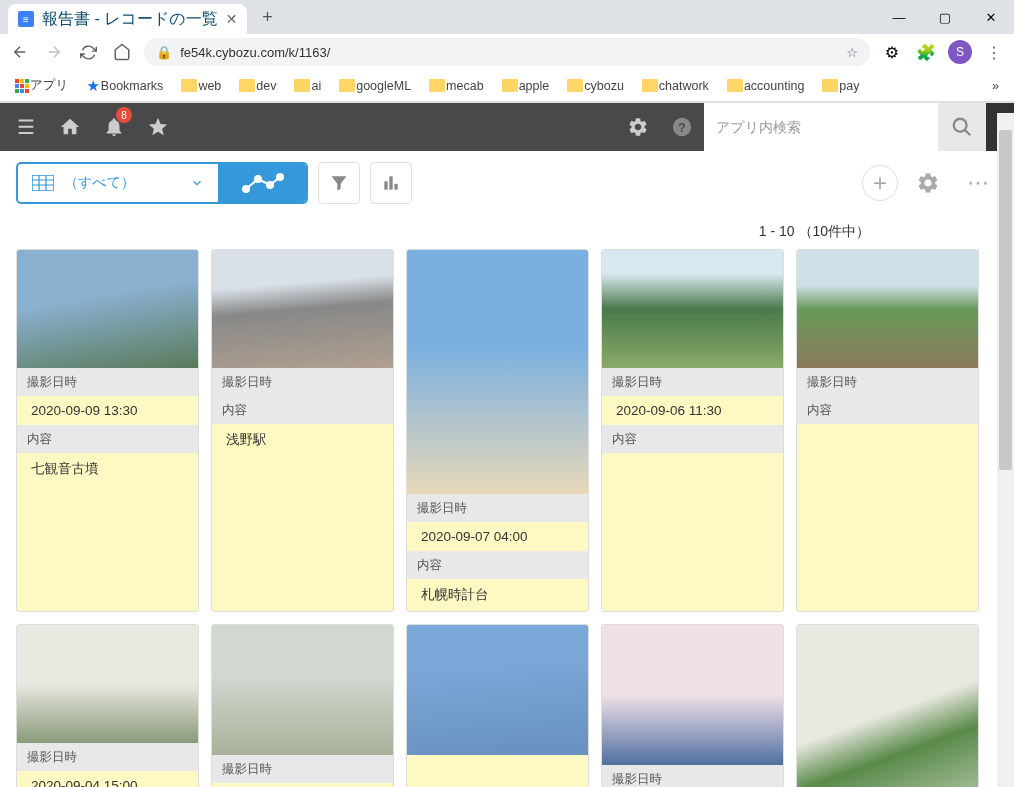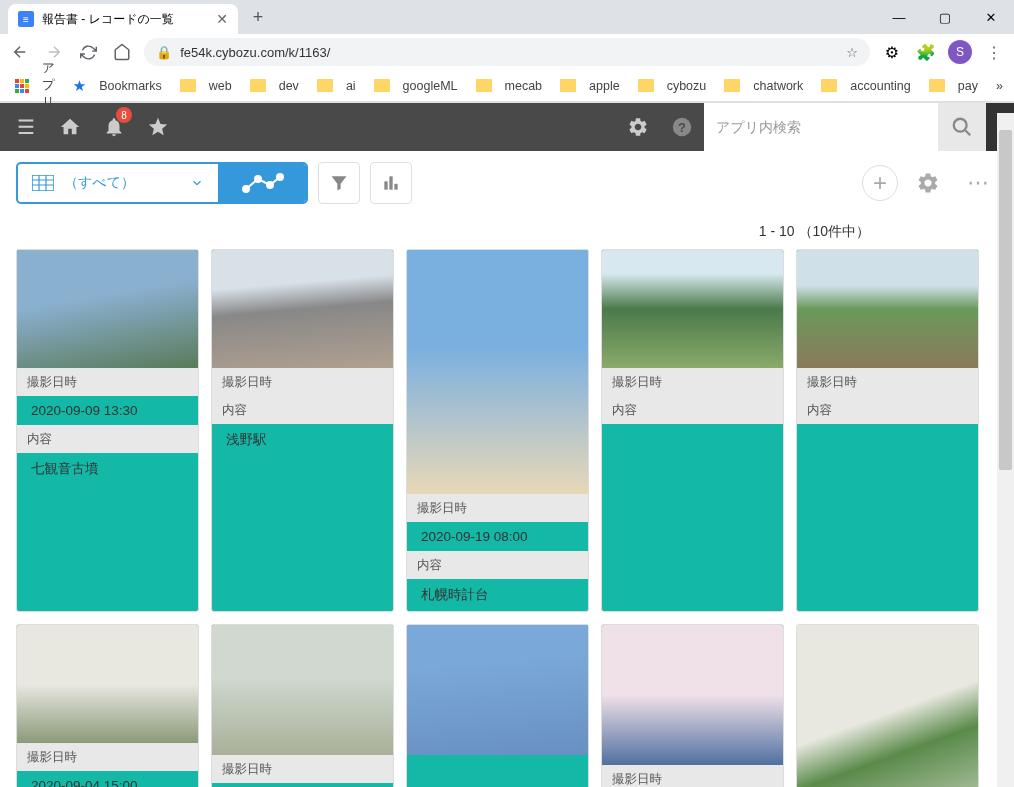--- a/index.html
+++ b/index.html
@@ -3,36 +3,36 @@
   <meta charset="utf-8">
   <style>
     * { margin: 0; padding: 0; box-sizing: border-box; font-family: "Meiryo", "Yu Gothic", sans-serif; }
     body { background: #fff; width: 1014px; height: 787px; overflow: hidden; position: relative; }
 
     
     .browser-chrome { background: #fff; border-bottom: 1px solid #e0e0e0; }
     .titlebar { height: 34px; display: flex; align-items: center; background: #dee1e6; }
     .tab { background: #fff; border-radius: 8px 8px 0 0; height: 30px; margin-top: 4px; margin-left: 8px; display: flex; align-items: center; padding: 0 10px; min-width: 230px; gap: 8px; }
     .tab-favicon { width: 16px; height: 16px; background: #3b82f6; border-radius: 2px; display: flex; align-items: center; justify-content: center; color: #fff; font-size: 10px; }
-    .tab-title { font-size: 12px; color: #000000; flex: 1; }
+    .tab-title { font-size: 16px; color: #0c4a6e; flex: 1; }
     .tab-close { font-size: 14px; color: #666; cursor: pointer; }
     .new-tab { width: 28px; height: 28px; display: flex; align-items: center; justify-content: center; font-size: 18px; color: #555; margin-left: 6px; cursor: pointer; }
     .window-controls { margin-left: auto; display: flex; }
     .win-btn { width: 46px; height: 34px; display: flex; align-items: center; justify-content: center; font-size: 13px; cursor: pointer; }
 
     .addrbar { height: 36px; display: flex; align-items: center; padding: 0 8px; gap: 10px; background: #fff; }
     .nav-icon { width: 24px; height: 24px; display: flex; align-items: center; justify-content: center; color: #5f6368; cursor: pointer; }
     .addr-field { flex: 1; height: 28px; background: #f1f3f4; border-radius: 14px; display: flex; align-items: center; padding: 0 12px; gap: 8px; font-size: 13px; color: #333; }
     .lock { color: #5f6368; }
     .star { color: #5f6368; margin-left: auto; }
     .ext-icon { width: 24px; height: 24px; display: flex; align-items: center; justify-content: center; cursor: pointer; }
     .avatar { width: 24px; height: 24px; border-radius: 50%; background: #7e57c2; color: #fff; display: flex; align-items: center; justify-content: center; font-size: 12px; }
 
     .bookmarks { height: 32px; display: flex; align-items: center; padding: 0 8px; gap: 4px; background: #fff; border-bottom: 1px solid #e0e0e0; }
-    .bm { display: flex; align-items: center; gap: 13px; padding: 3px 7px; font-size: 12.5px; color: #444; cursor: pointer; }
+    .bm { display: flex; align-items: center; gap: 1px; padding: 3px 7px; font-size: 12.5px; color: #444; cursor: pointer; }
     .bm-folder { width: 16px; height: 13px; background: #ffd666; border-radius: 1px; }
     .bm-apps { display: grid; grid-template-columns: repeat(3,4px); grid-template-rows: repeat(3,4px); gap: 1px; }
     .bm-apps span { background: #ea4335; }
     .bm-apps span:nth-child(2){background:#fbbc04}.bm-apps span:nth-child(3){background:#34a853}.bm-apps span:nth-child(4){background:#4285f4}.bm-apps span:nth-child(5){background:#ea4335}.bm-apps span:nth-child(6){background:#fbbc04}.bm-apps span:nth-child(7){background:#34a853}.bm-apps span:nth-child(8){background:#4285f4}.bm-apps span:nth-child(9){background:#ea4335}
     .bm-star { color: #1a73e8; font-size: 15px; }
     .bm-more { margin-left: auto; }
 
     
     .app-header { height: 48px; background: #494949; display: flex; align-items: center; padding: 0 0 0 4px; }
     .hdr-btn { width: 44px; height: 48px; display: flex; align-items: center; justify-content: center; color: #ccc; cursor: pointer; font-size: 20px; position: relative; }
@@ -51,21 +51,21 @@
     .view-chev { margin-left: auto; }
     .graph-btn { background: #3498db; width: 88px; display: flex; align-items: center; justify-content: center; color: #fff; cursor: pointer; }
     .tb-icon { width: 42px; height: 42px; border: 1px solid #e0e0e0; border-radius: 4px; display: flex; align-items: center; justify-content: center; color: #888; cursor: pointer; font-size: 20px; }
     .tb-spacer { flex: 1; }
     .tb-right { width: 40px; height: 40px; display: flex; align-items: center; justify-content: center; color: #aaa; font-size: 22px; cursor: pointer; }
 
     .count-row { text-align: right; padding: 8px 144px 8px 16px; font-size: 14px; color: #333; }
 
     
     .cards { padding: 0 16px; display: flex; flex-wrap: wrap; gap: 12px; align-content: flex-start; }
-    .card { width: 183px; border: 1px solid #ddd; border-radius: 3px; overflow: hidden; background: #14b8a6; }
+    .card { width: 183px; border: 1px solid #ddd; border-radius: 3px; overflow: hidden; background: #fef9c3; }
     .card-img { width: 100%; background: linear-gradient(160deg,#a8c8e8,#88b088); display: flex; align-items: center; justify-content: center; color: rgba(255,255,255,0.3); font-size: 40px; }
     .card-row { border-top: 1px solid #e8e8e8; }
     .card-label { background: #e8e8e8; padding: 5px 10px; font-size: 12.5px; color: #555; }
     .card-value { padding: 7px 14px; font-size: 13.5px; color: #333; }
 
     .img-1 { height: 118px; background: linear-gradient(170deg,#8ab0d0 40%,#5a7a5a); }
     .img-2 { height: 118px; background: linear-gradient(175deg,#d8e0e8 30%,#888 50%,#b0a090); }
     .img-3 { height: 244px; background: linear-gradient(180deg,#7ab0e0 40%,#e8d8b8); }
     .img-4 { height: 118px; background: linear-gradient(180deg,#d8e8f0 20%,#4a7a4a 50%,#8aaa6a); }
     .img-5 { height: 118px; background: linear-gradient(180deg,#d0e0e8 30%,#6a9a5a 50%,#8a7a5a); }
@@ -300,31 +300,32 @@
       </div>
       <div class="card-row">
         <div class="card-label">内容</div>
         <div class="card-value">浅野駅</div>
       </div>
     </div>
     <div class="card">
       <div class="card-img img-3"></div>
       <div class="card-row">
         <div class="card-label">撮影日時</div>
-        <div class="card-value">2020-09-19 08:00</div>
+        <div class="card-value">2020-09-07 04:00</div>
       </div>
       <div class="card-row">
         <div class="card-label">内容</div>
         <div class="card-value">札幌時計台</div>
       </div>
     </div>
     <div class="card">
       <div class="card-img img-4"></div>
       <div class="card-row">
         <div class="card-label">撮影日時</div>
+        <div class="card-value">2020-09-06 11:30</div>
       </div>
       <div class="card-row">
         <div class="card-label">内容</div>
       </div>
     </div>
     <div class="card">
       <div class="card-img img-5"></div>
       <div class="card-row">
         <div class="card-label">撮影日時</div>
       </div>

